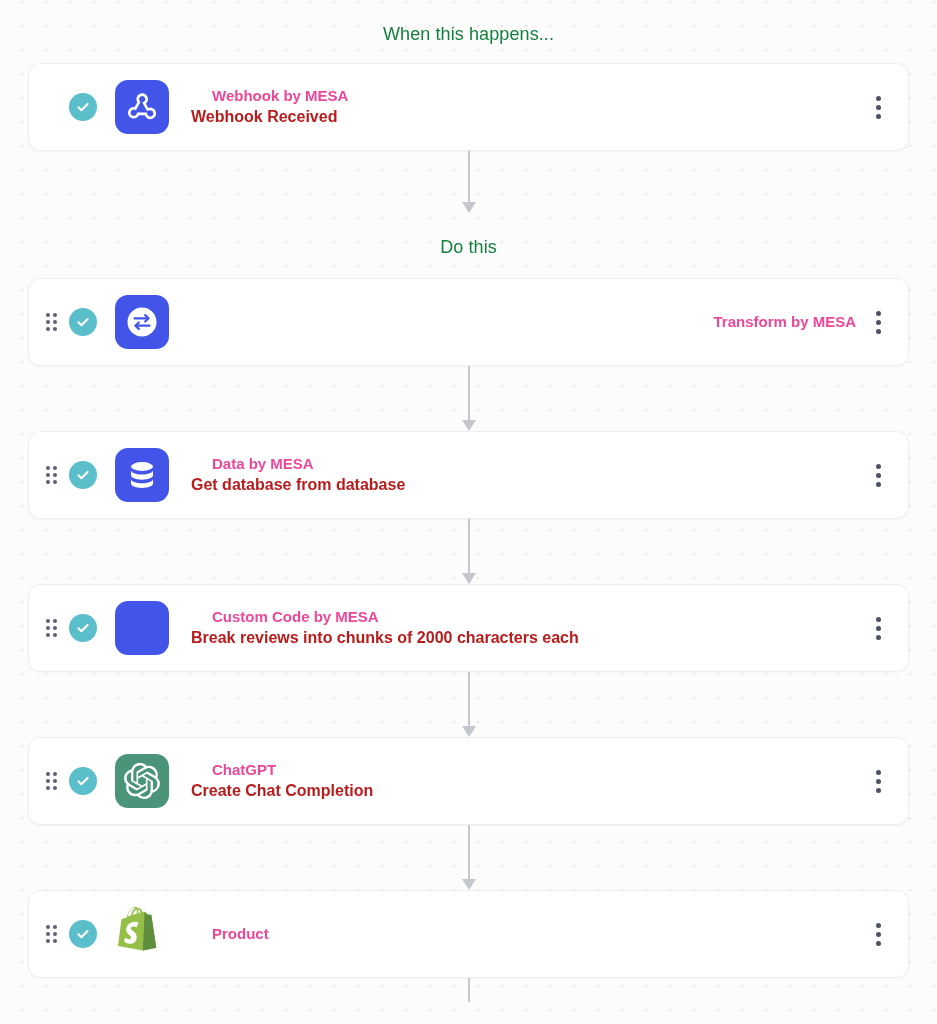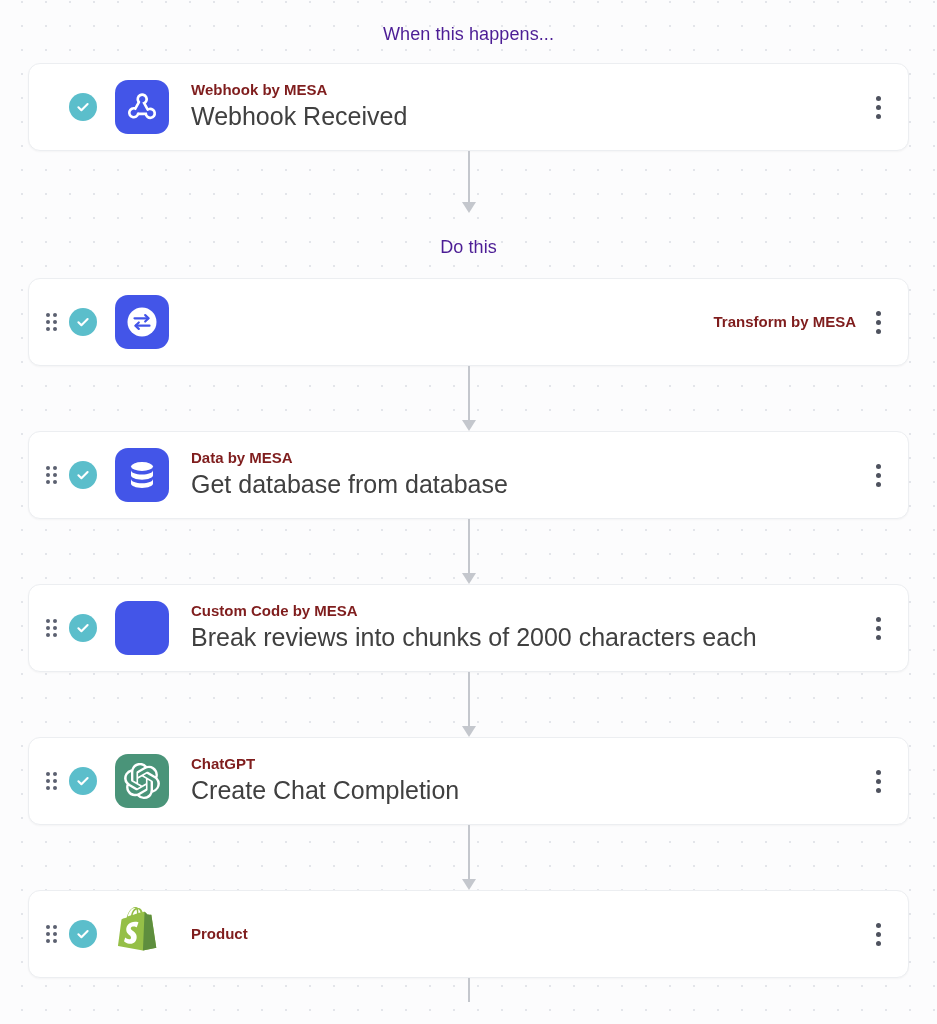--- a/index.html
+++ b/index.html
@@ -16,21 +16,21 @@
     background-image: radial-gradient(circle, #e3e5ea 1.1px, transparent 1.2px);
     background-size: 24px 24px;
     background-position: 10px 14px;
     position: relative;
   }
 
   
   .section-label {
     text-align: center;
     font-size: 18px;
-    color: #4c1d95;
+    color: #15803d;
     letter-spacing: 0.1px;
   }
   #hdr-when { padding-top: 24px; }
   #hdr-do   { padding-top: 0px; }
 
   
   .connector {
     position: relative;
     margin: 0 auto;
     width: 20px;
@@ -130,30 +130,31 @@
     font-weight: 700;
     letter-spacing: -0.5px;
     line-height: 1;
   }
 
   
   .card-text { flex: 1 1 auto; min-width: 0; }
   .card-app {
     font-size: 15px;
     font-weight: 700;
-    color: #7f1d1d;
+    color: #ec4899;
     line-height: 1.35;
     white-space: nowrap;
     overflow: hidden;
     text-overflow: ellipsis;
+    margin-left: 21px;
   }
   .card-title {
-    font-size: 25px;
-    font-weight: 400;
-    color: #404040;
+    font-size: 16px;
+    font-weight: 700;
+    color: #b91c1c;
     line-height: 1.35;
     white-space: nowrap;
     overflow: hidden;
     text-overflow: ellipsis;
   }
 
   
   .kebab {
     flex: 0 0 20px;
     width: 20px;

